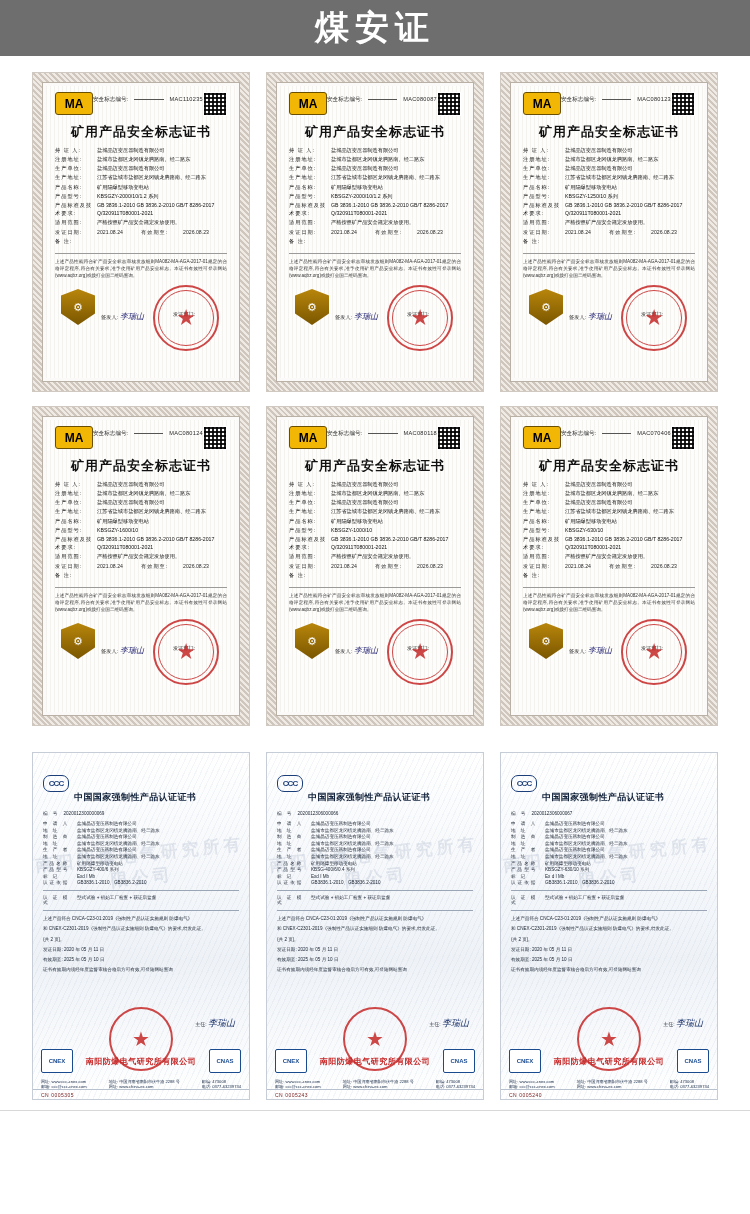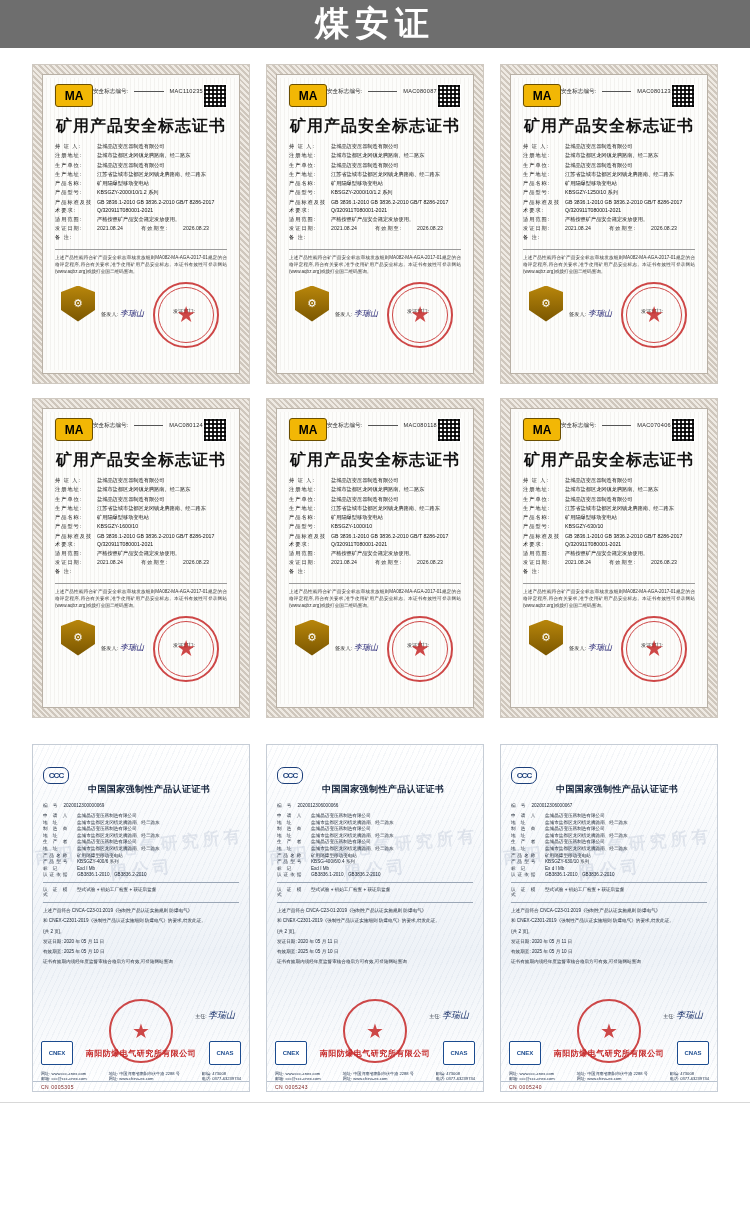--- a/index.html
+++ b/index.html
@@ -6,21 +6,21 @@
   body{
     width:750px;
     background:#ffffff;
     font-family:"Liberation Sans","DejaVu Sans",sans-serif;
     color:#222;
   }
   .page{width:750px;position:relative;}
 
   
   .banner{
-    height:48px;
+    height:56px;
     background:#6e6e6e;
     display:flex;align-items:center;justify-content:center;
   }
   .banner-title{
     color:#ffffff;
     font-size:34px;
     letter-spacing:6px;
     font-weight:bold;
     font-family:"DejaVu Sans","Liberation Sans",sans-serif;
   }
@@ -84,21 +84,21 @@
   .qr{
     width:22px;height:22px;flex:none;
     background:
       repeating-linear-gradient(0deg,#222 0 2px,#fff 2px 4px),
       repeating-linear-gradient(90deg,#222 0 2px,#fff 2px 4px);
     background-blend-mode:multiply;
     border:1px solid #fff;
   }
   .ma-title{
     text-align:center;
-    font-size:16px;
+    font-size:13px;
     font-weight:bold;
     letter-spacing:1px;
     margin:6px 0 5px 0;
     color:#111;
     font-family:"DejaVu Sans","Liberation Sans",sans-serif;
   }
   .ma-rows{border-top:0;}
   .ma-row{display:flex;align-items:flex-start;margin-bottom:1.5px;}
   .ma-row .k{width:42px;flex:none;letter-spacing:1px;color:#111;}
   .ma-row .v{flex:1;color:#111;}
@@ -171,21 +171,21 @@
       repeating-linear-gradient(115deg, rgba(150,170,195,.10) 0 1px, rgba(255,255,255,0) 1px 5px),
       linear-gradient(#ffffff,#eef2f7 60%,#ffffff);
   }
   .ccc-watermark{
     position:absolute;left:0;right:0;top:90px;
     text-align:center;font-size:17px;color:rgba(120,140,170,.18);
     letter-spacing:4px;font-weight:bold;transform:rotate(-6deg);
     pointer-events:none;
   }
   .ccc-inner{position:absolute;inset:0;padding:10px 10px 0 10px;box-sizing:border-box;}
-  .ccc-head{display:flex;align-items:center;gap:19px;justify-content:flex-start;}
+  .ccc-head{display:flex;align-items:center;gap:5px;justify-content:flex-start;}
   .ccc-logo{
     width:24px;height:15px;border:1px solid #1c3f7a;border-radius:7px;
     display:flex;align-items:center;justify-content:center;
     font-size:8px;font-weight:bold;color:#1c3f7a;letter-spacing:-1px;flex:none;
   }
   .ccc-title{font-size:9px;font-weight:bold;color:#11213a;letter-spacing:.4px;margin-top:28px;}
   .ccc-no{display:flex;gap:4px;margin:7px 0 5px 0;}
   .ccc-no .k{letter-spacing:2px;}
   .ccc-rows .r{display:flex;margin-bottom:1.6px;}
   .ccc-rows .k{width:34px;flex:none;letter-spacing:2px;}

